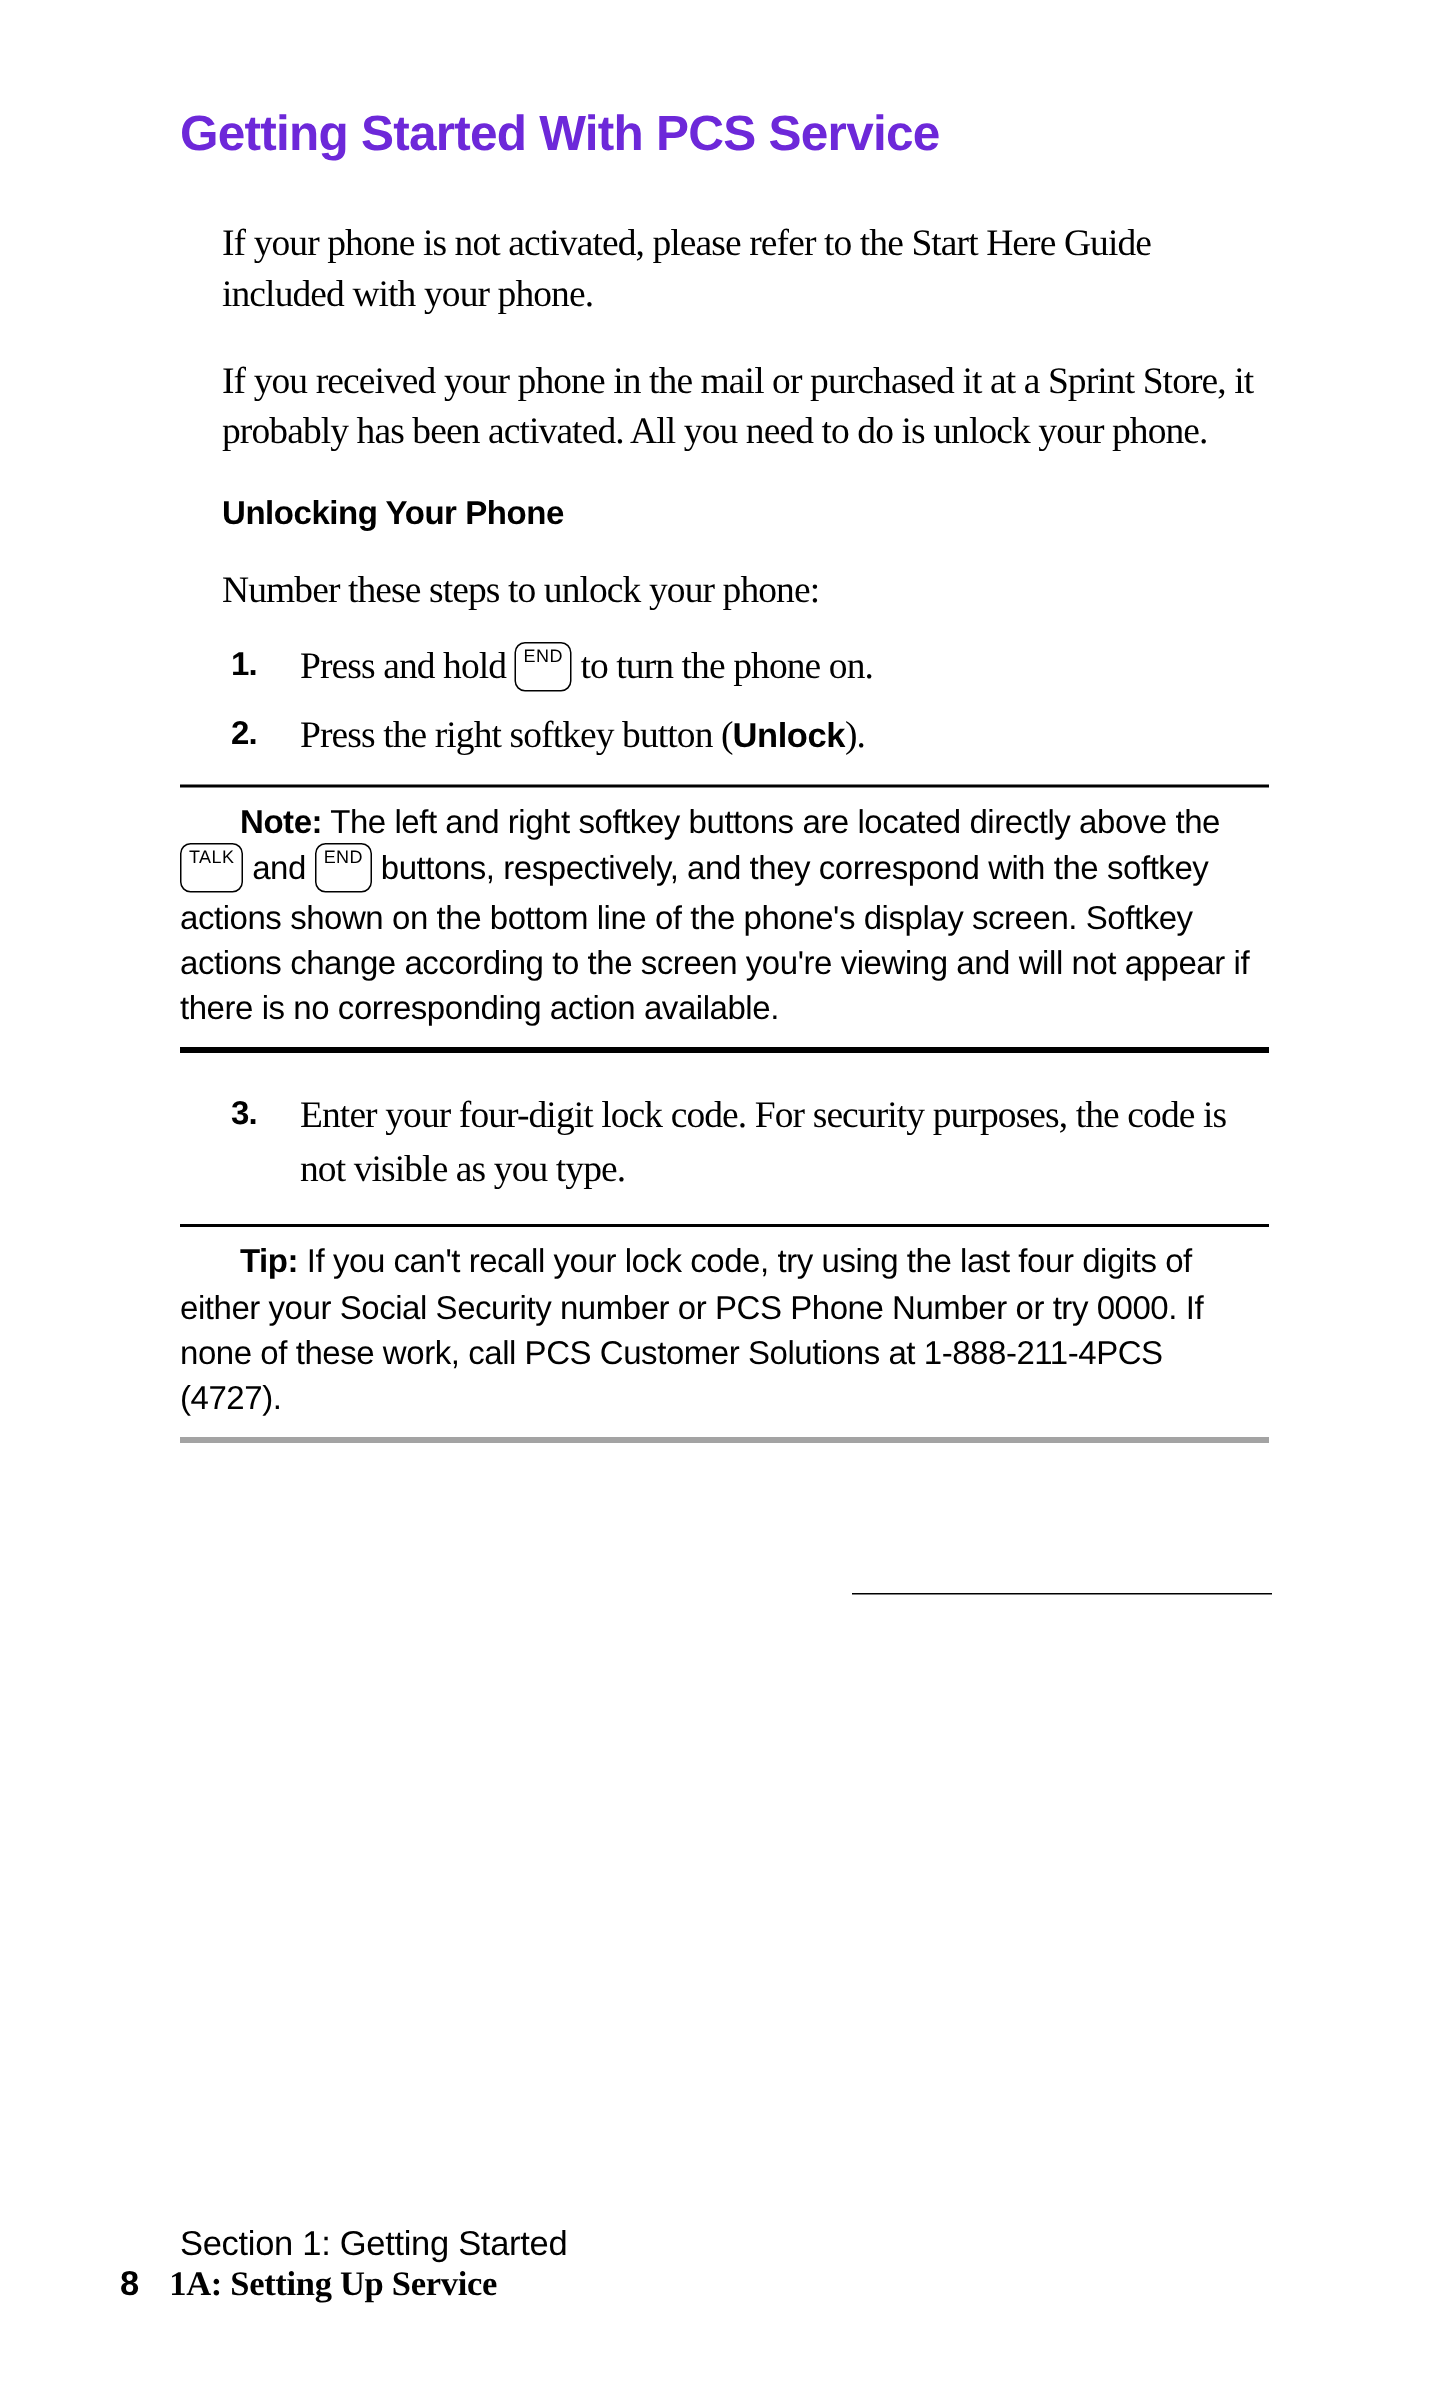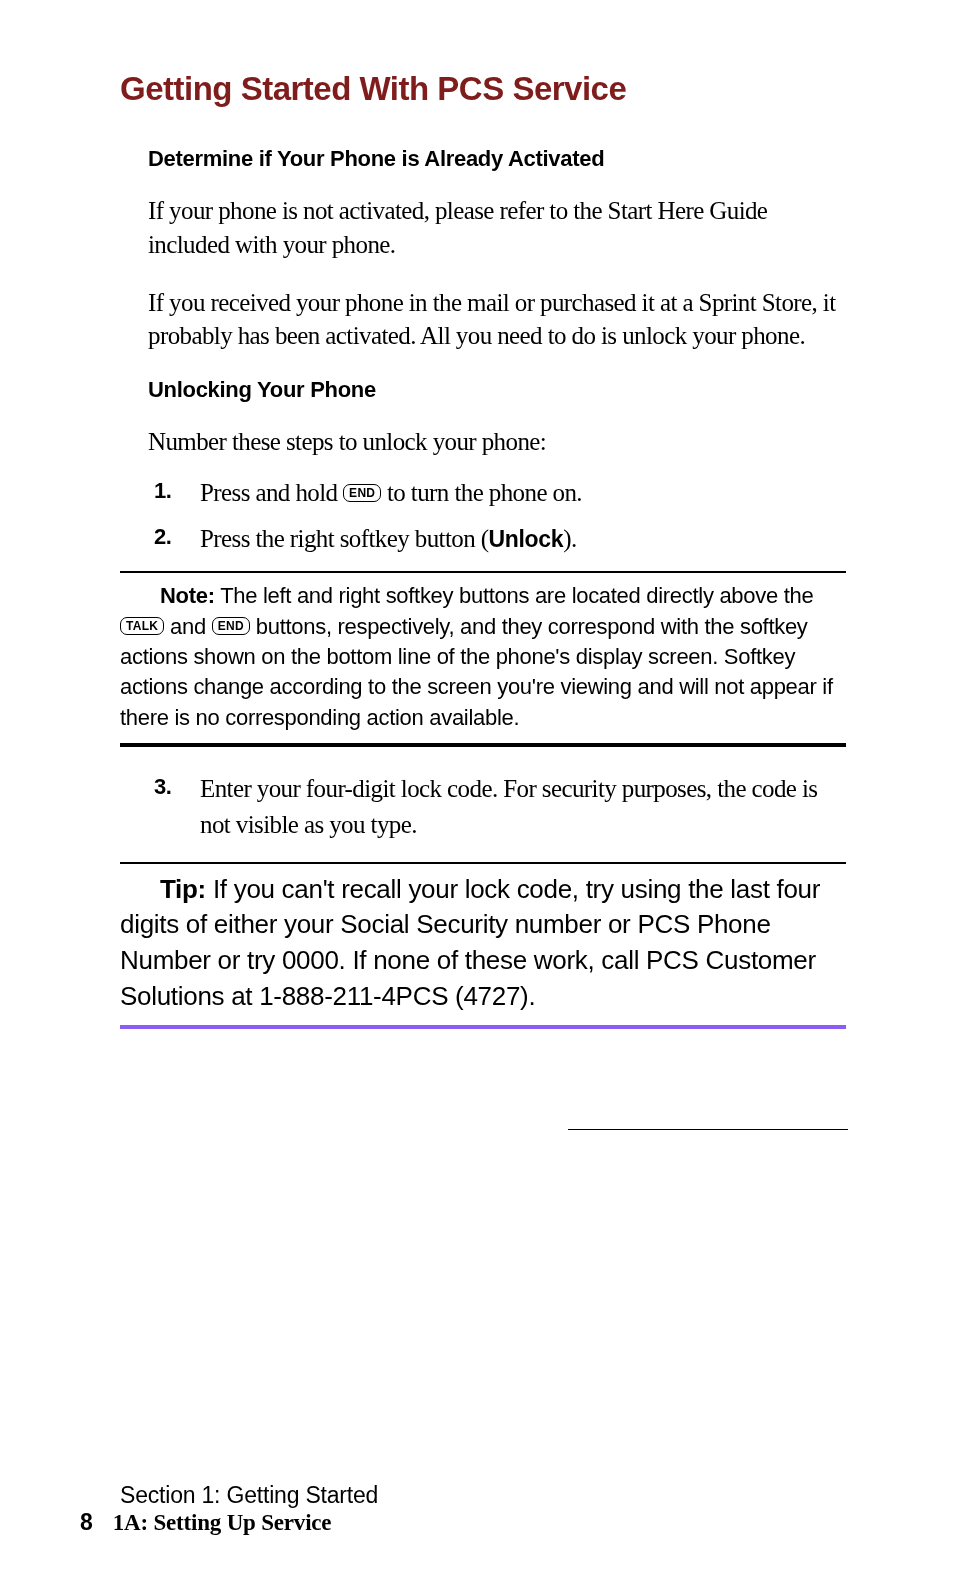--- a/index.html
+++ b/index.html
@@ -10,21 +10,21 @@
     body {
       width: 954px;
       height: 1590px;
       background: #fff;
       font-family: Georgia, 'Times New Roman', serif;
       color: #000;
       position: relative;
       padding: 70px 108px 0 120px;
     }
     .title {
-      color: #7f1d1d;
+      color: #6d28d9;
       font-family: Arial, Helvetica, sans-serif;
       font-weight: 900;
       font-size: 33px;
       letter-spacing: -0.5px;
       margin-bottom: 38px;
     }
     .content {
       padding-left: 28px;
     }
     .subheading {
@@ -59,25 +59,25 @@
       font-weight: bold;
       font-size: 22px;
       min-width: 46px;
     }
     .list-text {
       flex: 1;
     }
     .key-btn {
       display: inline-block;
       font-family: Arial, Helvetica, sans-serif;
-      font-weight: bold;
+      font-weight: normal;
       font-size: 12px;
       border: 1.5px solid #000;
       border-radius: 7px;
-      padding: 0px 5px 0px 5px;
+      padding: 0px 5px 15px 5px;
       line-height: 16px;
       vertical-align: middle;
       position: relative;
       top: -2px;
       letter-spacing: 0.3px;
     }
     .bold-inline {
       font-family: Arial, Helvetica, sans-serif;
       font-weight: bold;
       font-size: 23px;
@@ -88,25 +88,25 @@
       border-bottom: 4px solid #000;
       padding: 8px 0 10px 0;
       margin: 14px 0 24px -28px;
       font-family: Arial, Helvetica, sans-serif;
       font-size: 22px;
       line-height: 1.38;
       letter-spacing: -0.3px;
     }
     .callout2 {
       border-top: 2px solid #000;
-      border-bottom: 4px solid #8b5cf6;
+      border-bottom: 4px solid #a3a3a3;
       padding: 8px 0 10px 0;
       margin: 18px 0 24px -28px;
       font-family: Arial, Helvetica, sans-serif;
-      font-size: 26px;
+      font-size: 22px;
       line-height: 1.38;
       letter-spacing: -0.3px;
     }
     .callout-label {
       font-weight: bold;
       margin-left: 40px;
     }
     .divider {
       border: none;
       border-top: 1.5px solid #000;
@@ -144,21 +144,20 @@
       letter-spacing: -0.2px;
     }
   </style>
 </head>
 <body>
 
 <h1 class="title">Getting Started With PCS Service</h1>
 
 <div class="content">
 
-  <h2 class="subheading">Determine if Your Phone is Already Activated</h2>
 
   <p class="para">If your phone is not activated, please refer to the Start Here Guide included with your phone.</p>
 
   <p class="para">If you received your phone in the mail or purchased it at a Sprint Store, it probably has been activated. All you need to do is unlock your phone.</p>
 
   <h2 class="subheading">Unlocking Your Phone</h2>
 
   <p class="follow-para">Number these steps to unlock your phone:</p>
 
   <div class="list-item">

